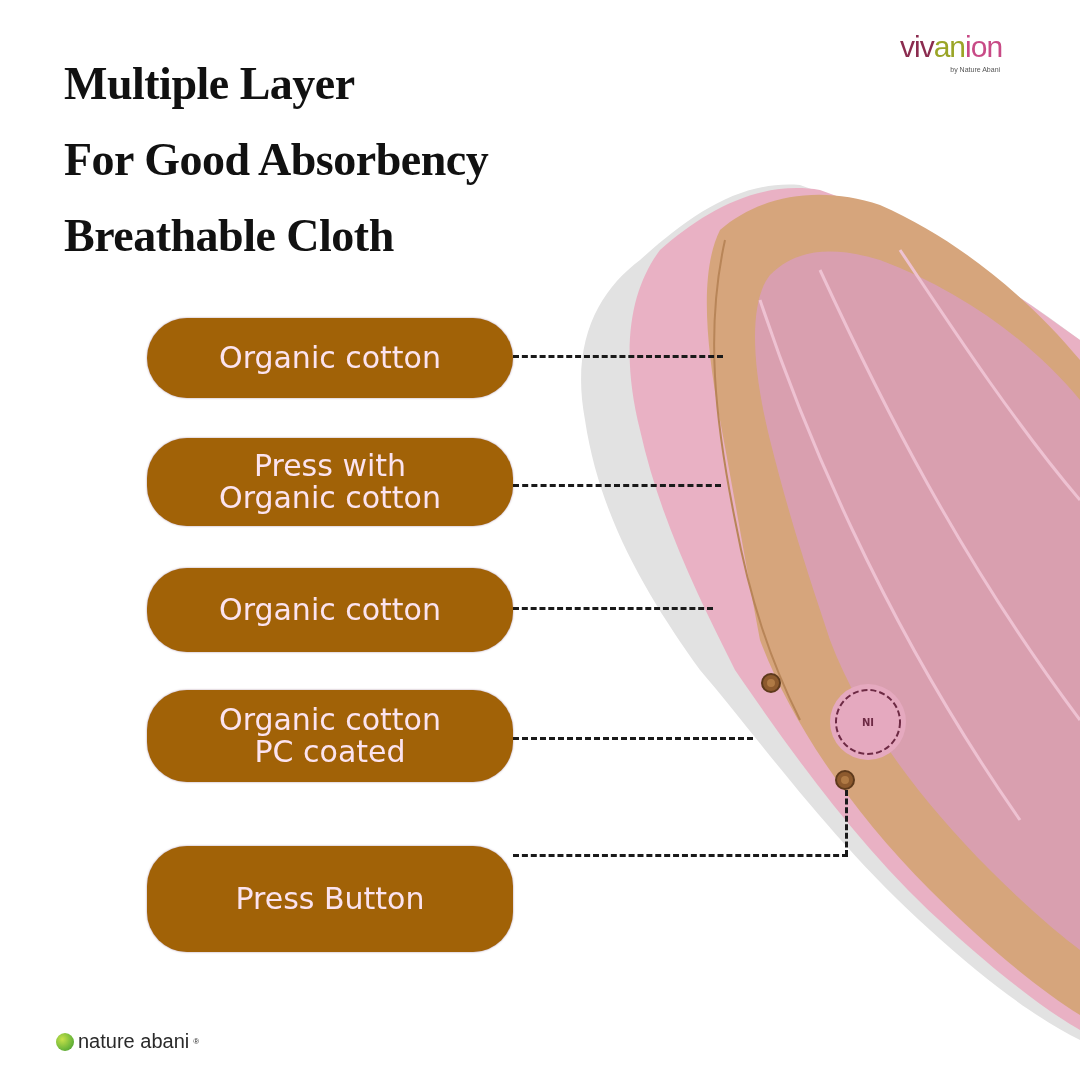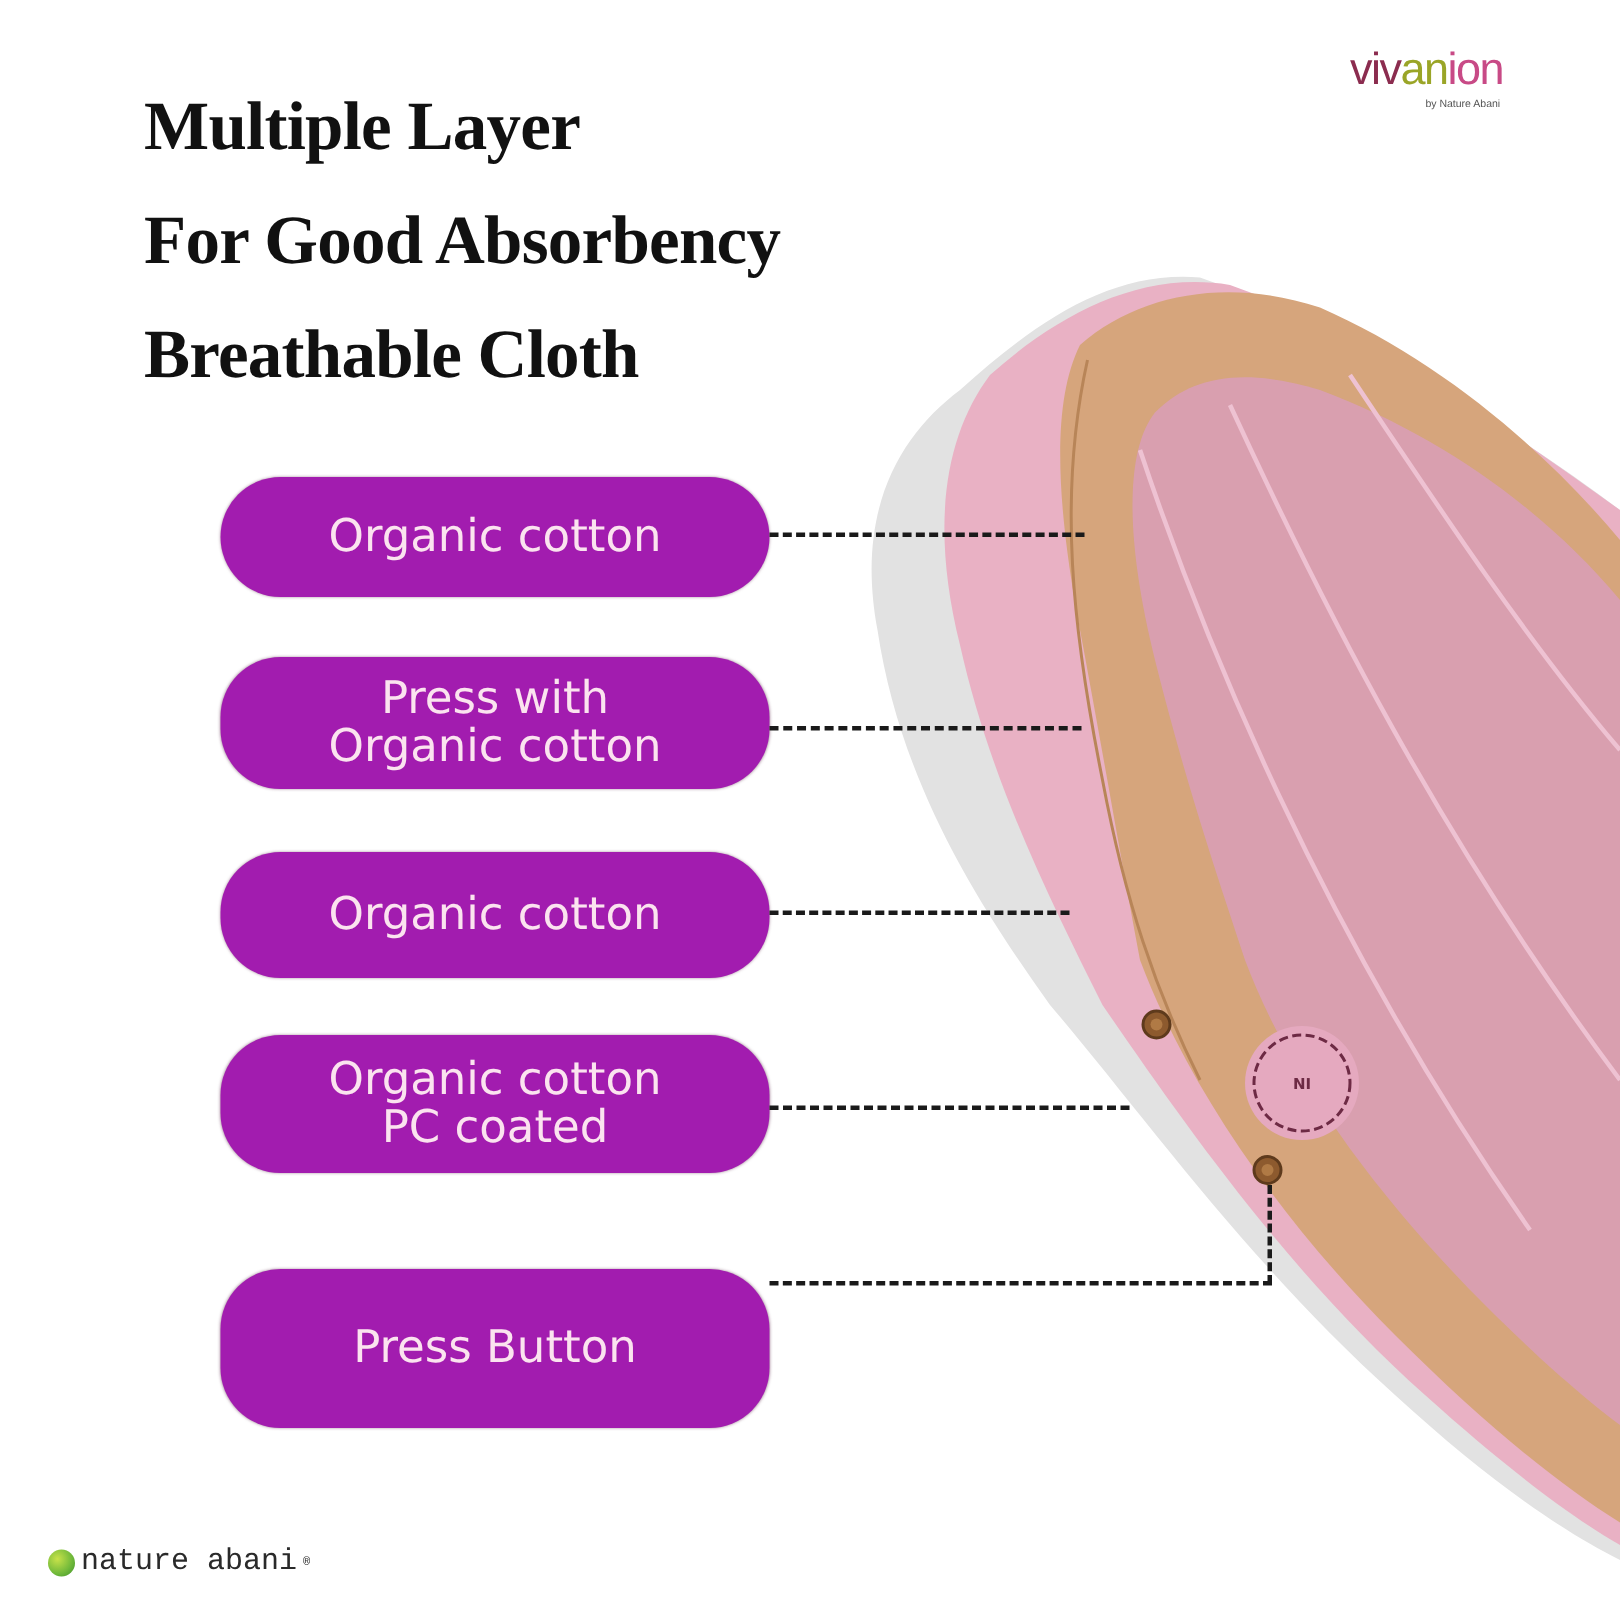--- a/index.html
+++ b/index.html
@@ -2,59 +2,59 @@
 <html><head>
   <meta charset="utf-8">
   <style>
     html, body { margin: 0; padding: 0; background: #ffffff; }
     body { width: 1080px; height: 1080px; position: relative; overflow: hidden; font-family: "Liberation Sans", sans-serif; }
 
     .title {
       position: absolute; left: 64px; top: 46px;
       font-family: "Liberation Serif", "DejaVu Serif", serif;
       font-weight: bold; color: #111111;
-      font-size: 46px; line-height: 76px; letter-spacing: -0.5px; margin-left: 32px;
+      font-size: 46px; line-height: 76px; letter-spacing: -0.5px;
     }
     .title div { white-space: nowrap; }
 
     .brand {
       position: absolute; left: 900px; top: 30px;
       font-family: "Liberation Sans", sans-serif;
       font-size: 30px; letter-spacing: -1px;
     }
     .brand .viv { color: #8b2c4f; }
     .brand .an { color: #9aa527; }
     .brand .ion { color: #c84a86; }
     .brand .sub {
       position: absolute; right: 2px; top: 36px; font-size: 7px; color: #555; letter-spacing: 0;
     }
 
     .pad-area { position: absolute; left: 0; top: 0; width: 1080px; height: 1080px; }
 
     .pill {
       position: absolute; left: 147px; width: 366px;
-      background: #a21caf; border-radius: 40px;
+      background: #a16207; border-radius: 40px;
       color: #fbe3ef; text-align: center;
       font-family: "DejaVu Sans", sans-serif; font-size: 30px; line-height: 32px;
       display: flex; flex-direction: column; align-items: center; justify-content: center;
       box-shadow: 0 0 2px rgba(80,20,60,0.5);
     }
     .pill span { display: block; white-space: nowrap; }
 
     .dash {
       position: absolute; height: 0; border-top: 3px dashed #1a1a1a;
     }
     .vdash {
       position: absolute; width: 0; border-left: 3px dashed #1a1a1a;
     }
 
     .footer-logo {
-      position: absolute; left: 32px; top: 1030px;
+      position: absolute; left: 56px; top: 1030px;
       display: flex; align-items: center; gap: 4px;
-      font-family: Liberation Mono, monospace; font-size: 20px; color: #2a2a2a;
+      font-family: Liberation Sans, sans-serif; font-size: 20px; color: #2a2a2a;
     }
     .footer-logo .leaf {
       width: 18px; height: 18px; border-radius: 50%;
       background: radial-gradient(circle at 35% 35%, #c8e24a 0%, #6fb83a 60%, #3d8f2a 100%);
     }
     .footer-logo sup { font-size: 8px; }
   </style>
 </head>
 <body>
 

